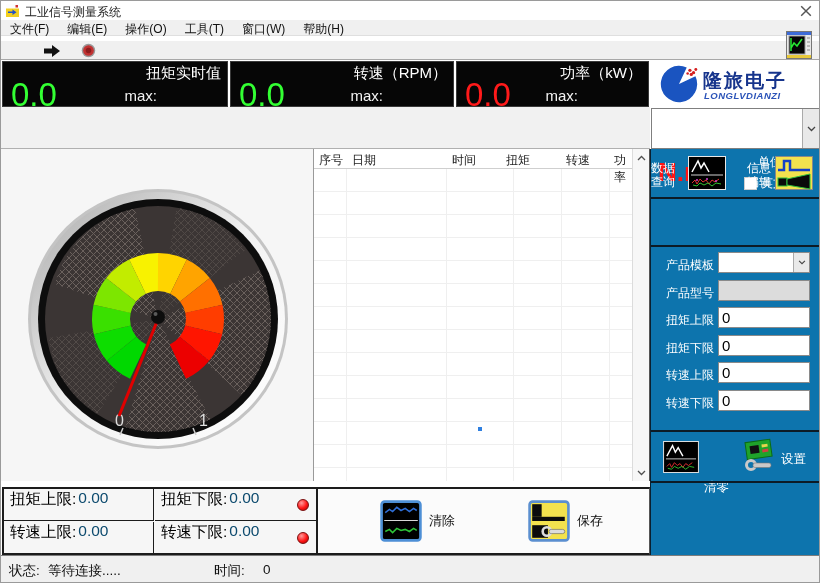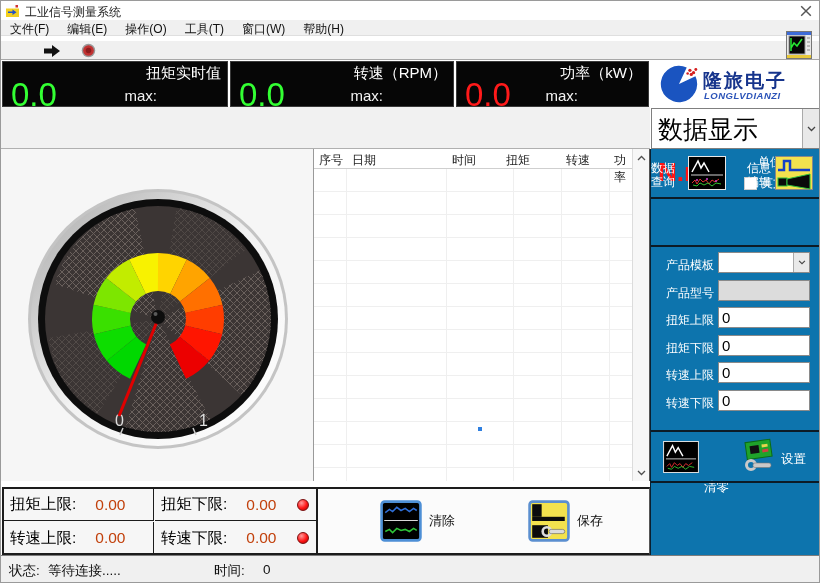--- a/index.html
+++ b/index.html
@@ -62,22 +62,22 @@
   .navlbl{position:absolute;font-size:12px;line-height:14px;text-align:center;white-space:pre-line;}
   .iconbtn{position:absolute;}
   .formlbl{position:absolute;left:0;width:63px;text-align:right;font-size:12px;color:#fff;}
   .field{position:absolute;left:67px;width:92px;height:21px;background:#fff;border:1px solid #8a8a8a;font-size:15px;color:#000;padding:0 3px;line-height:19px;}
   .field.gray{background:#dcdcdc;}
   .field .chbtn{position:absolute;right:0;top:0;width:16px;height:100%;background:#e9e9e9;border-left:1px solid #aaa;display:flex;align-items:center;justify-content:center;}
   .actlbl{position:absolute;font-size:12.5px;color:#fff;}
 
   
   #limits{position:absolute;left:1px;top:486px;width:316px;height:68px;border:2px solid #1c1c1c;background:#f6f6f6;}
-  .lcell{position:absolute;height:32px;display:flex;align-items:center;padding-left:6px;font-size:15.5px;color:#000;}
-  .lcell .v{color:#c2410c;margin-left:19px;}
+  .lcell{position:absolute;height:32px;display:flex;padding-left:6px;font-size:15.5px;color:#000;}
+  .lcell .v{color:#0c4a6e;margin-left:2px;}
   .led{position:absolute;right:7px;top:10px;width:12px;height:12px;border-radius:50%;
       background:radial-gradient(circle at 35% 30%,#ff9a9a,#ff1515 55%,#a80000);border:1px solid #7c0e0e;}
 
   
   #midbtns{position:absolute;left:317px;top:486px;width:332px;height:68px;background:#fbfbfb;border-top:2px solid #1c1c1c;border-bottom:2px solid #1c1c1c;border-right:1px solid #555;}
   .bigbtn{position:absolute;top:11px;display:flex;align-items:center;gap:7px;}
   .bigbtn .lbl{font-size:13px;color:#111;}
 
   
   #statusbar{position:absolute;left:0;top:554px;width:820px;height:29px;background:#f0f0f0;border-top:1px solid #7c7c7c;}
@@ -155,21 +155,20 @@
       <circle cx="35.5" cy="11.5" r="1.8" fill="#d42020"></circle>
         <circle cx="40.5" cy="6" r="1.6" fill="#d42020"></circle>
       <circle cx="31.5" cy="10.5" r="1.4" fill="#d42020"></circle>
     </svg>
     <span class="cn">隆旅电子</span>
     <span class="en">LONGLVDIANZI</span>
   </div>
 
   <div id="strip"></div>
   <div id="modebox">
-    <span class="val">数据显示</span>
     <span class="chbtn">
       <svg width="9" height="6" viewBox="0 0 9 6">
           <path d="M1 1 L4.5 4.5 L8 1" stroke="#444" stroke-width="1.3" fill="none"></path>
         </svg>
     </span>
   </div>
 
   <div id="gaugearea">
     <svg width="262" height="262" viewBox="0 0 262 262" style="position:absolute;left:26px;top:39px;">
       <defs>

